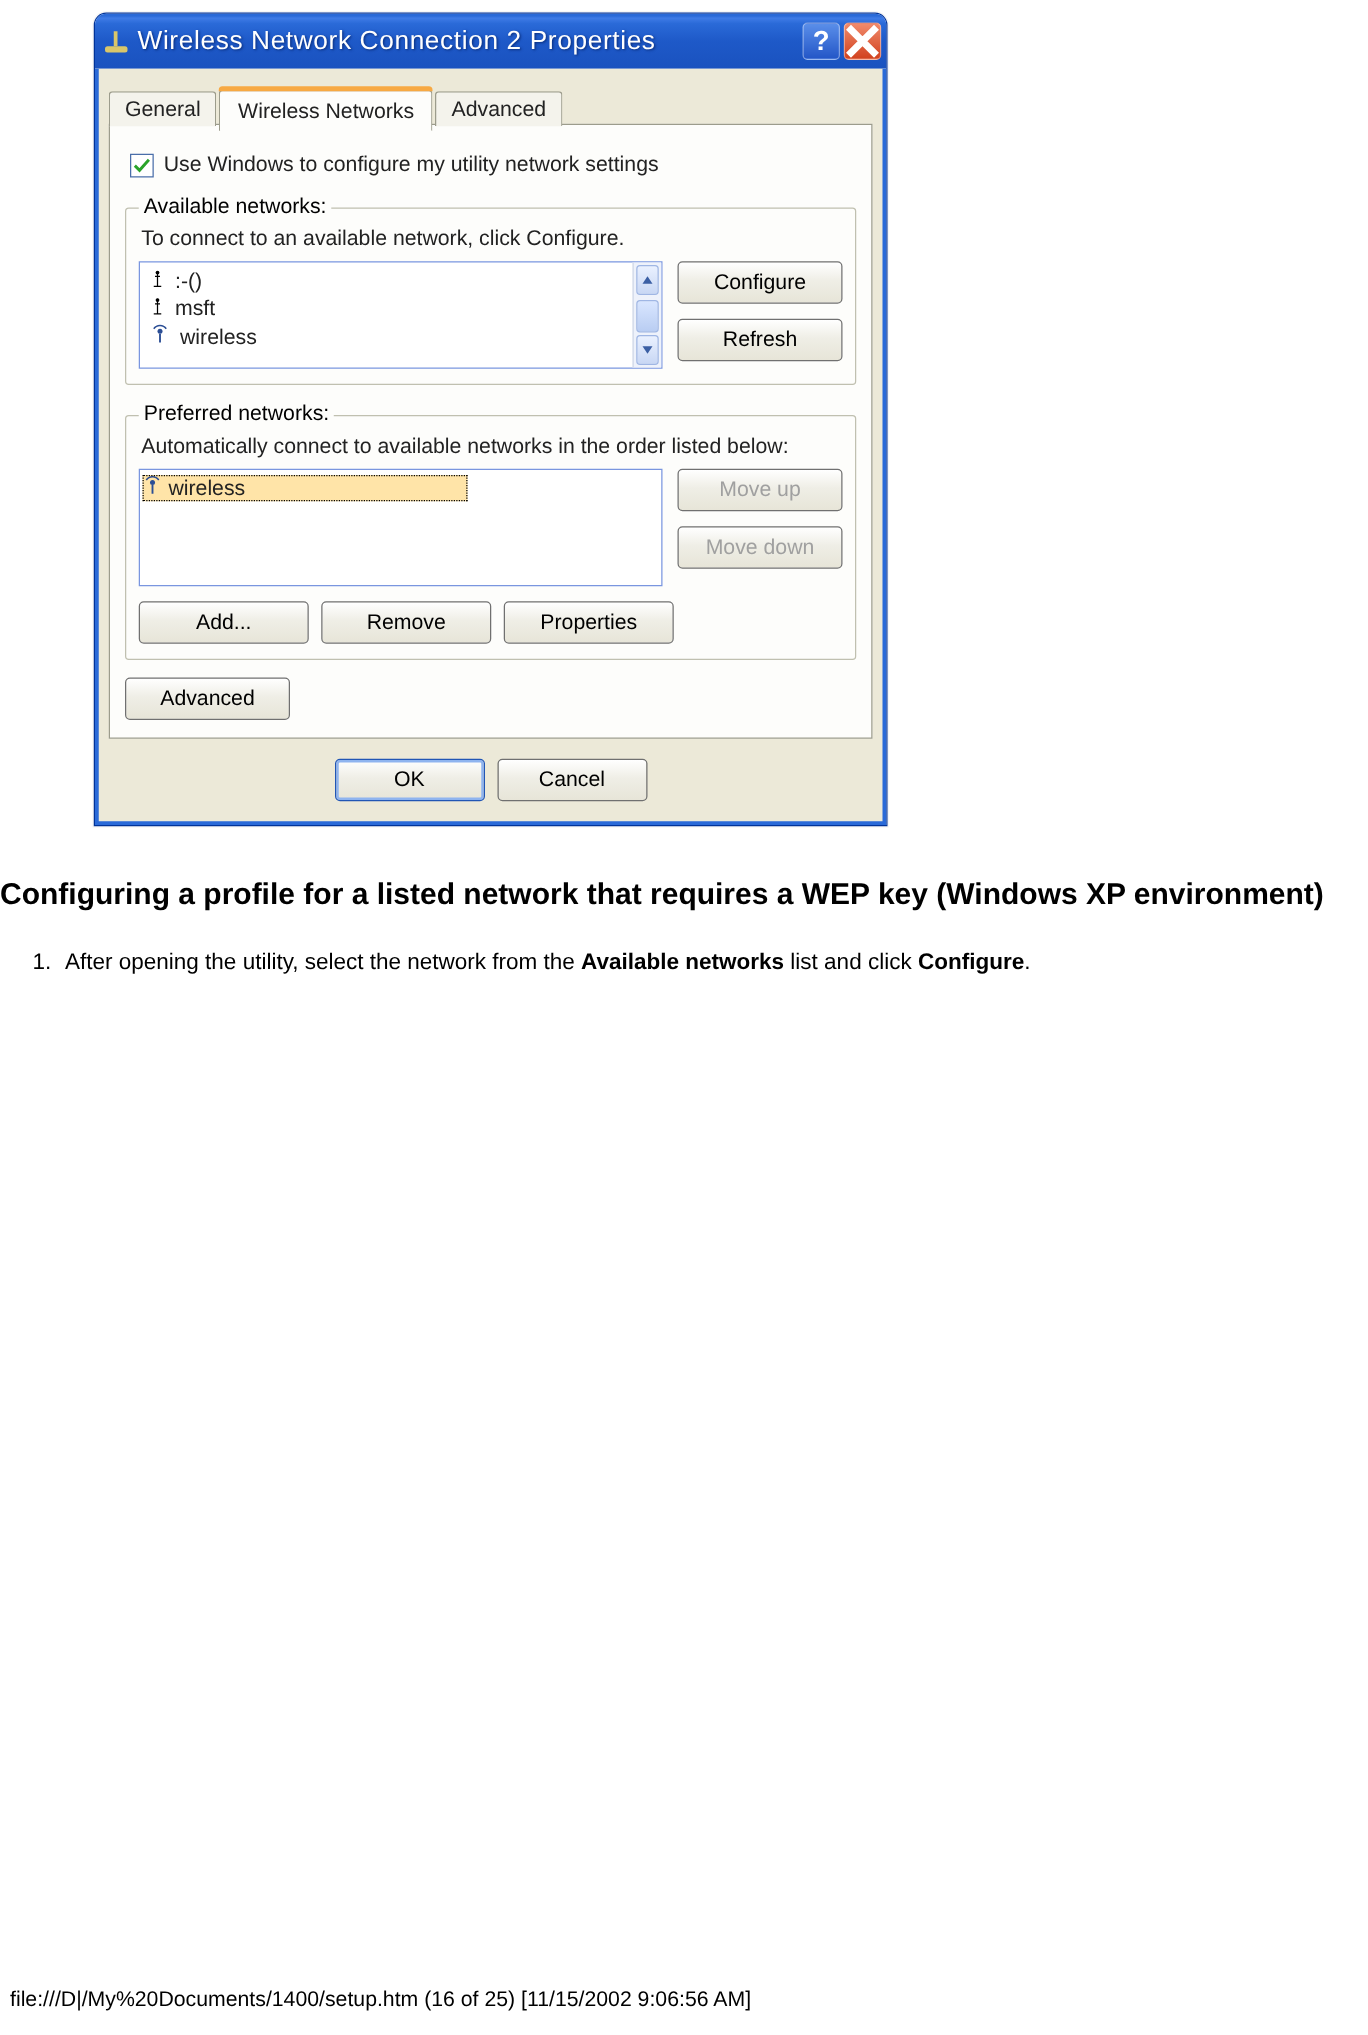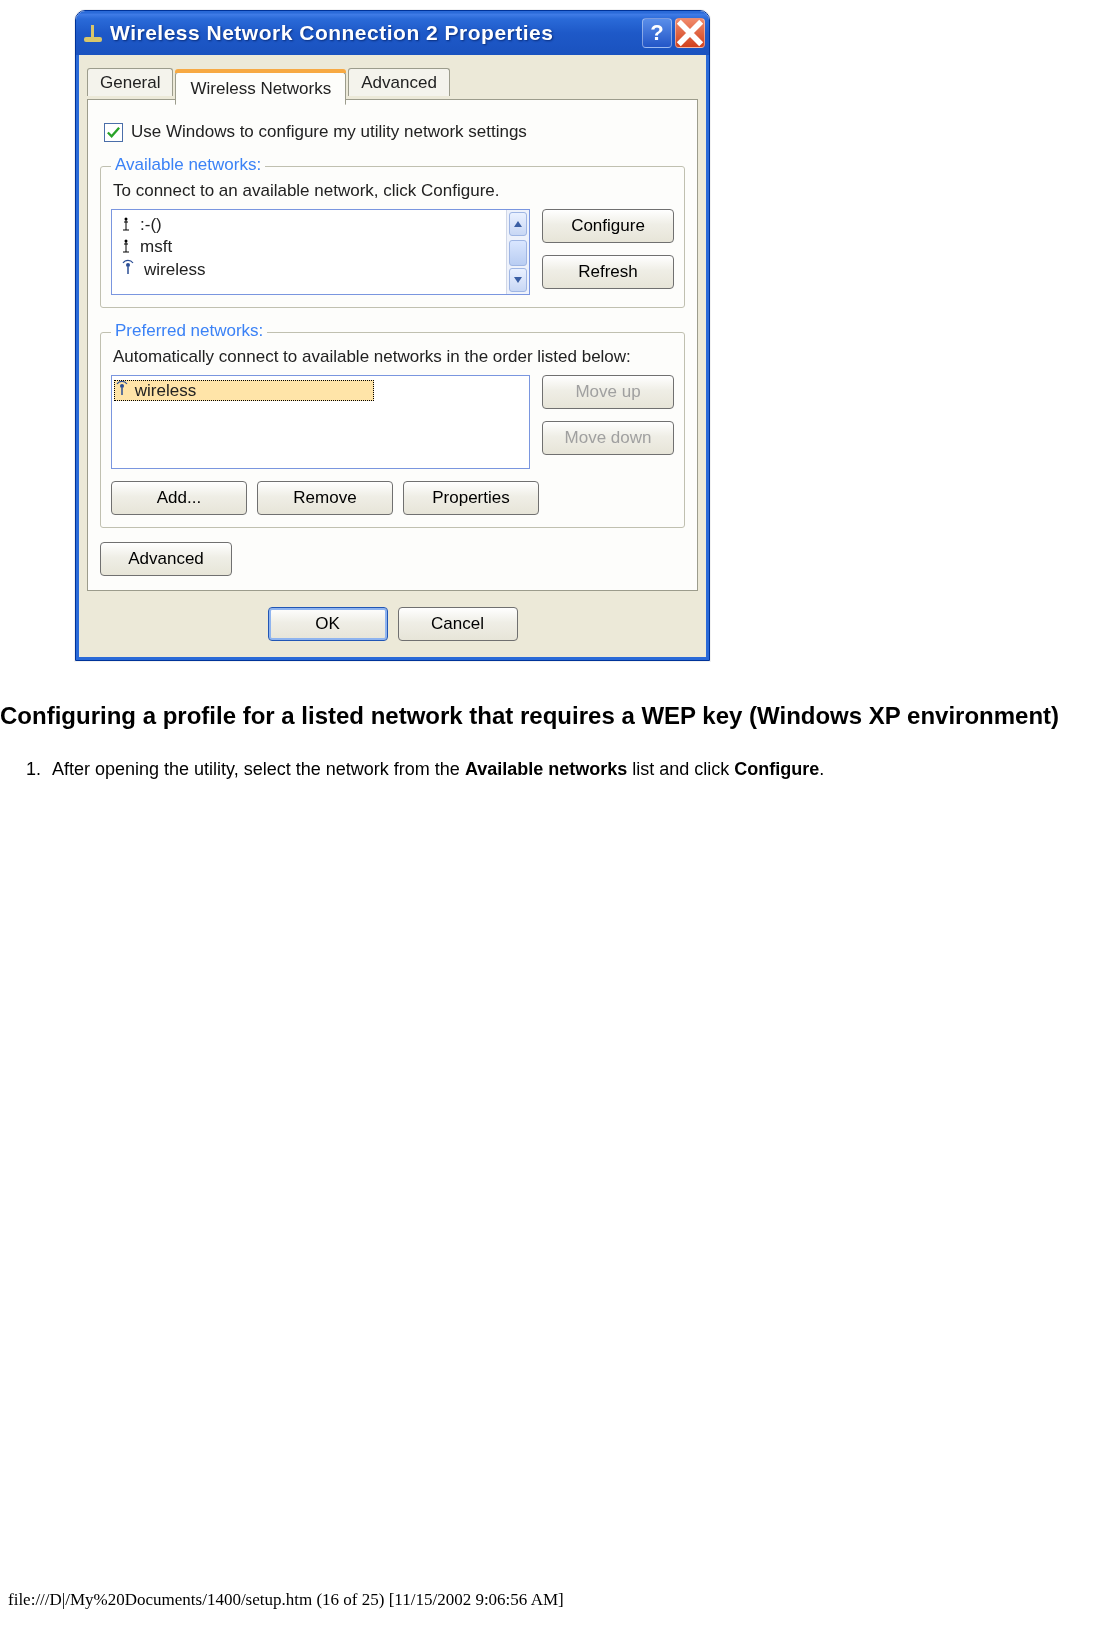--- a/index.html
+++ b/index.html
@@ -51,21 +51,21 @@
   }
   .titlebar .t-icon::after {
     content:"";
     position:absolute; left:7px; bottom:5px; width:3px; height:12px;
     background:#d9c66a;
   }
   .titlebar .title-text {
     flex: 1;
     color: #fff;
     font-size: 21px;
-    font-weight: bold;
+    font-weight: normal;
     text-shadow: 1px 1px 2px #0a2d7a;
     white-space: nowrap;
     letter-spacing: 0.5px;
   }
   .titlebar .help-btn,
   .titlebar .close-btn {
     width: 30px; height: 30px;
     border-radius: 4px;
     color: #fff;
     font-weight: bold;
@@ -77,21 +77,21 @@
   }
   .titlebar .help-btn { background: linear-gradient(to bottom,#5a8ee9,#2356c7); }
   .titlebar .close-btn { background: linear-gradient(to bottom,#f08a6b,#d1411e); }
   .window-body {
     background: #ece9d8;
     border: 3px solid #2a6ad8;
     border-top: none;
     padding: 12px 8px 10px 8px;
   }
   
-  .tabs-row { display:flex; align-items:flex-start; position:relative; z-index:2; }
+  .tabs-row { display:flex; align-items:flex-end; position:relative; z-index:2; }
   .tab {
     border: 1px solid #9c9c8c;
     border-bottom: none;
     background: #f4f3ec;
     padding: 4px 12px 3px;
     border-radius: 3px 3px 0 0;
     margin-right: 2px;
     font-size: 17px;
     cursor: pointer;
     position: relative;
@@ -133,21 +133,21 @@
     border-radius: 3px;
     margin-top: 24px;
     padding: 10px 10px 12px 10px;
     position: relative;
   }
   .group-title {
     position: absolute;
     top: -12px; left: 10px;
     background: #fdfdfb;
     padding: 0 4px;
-    color: #3b82f6;
+    color: #000000;
     font-size: 17px;
   }
   .group-desc { font-size: 17px; margin: 4px 0 8px 2px; }
   .inner-row { display:flex; gap:12px; align-items:flex-start; }
   .listbox {
     flex:1;
     border: 1px solid #7a96df;
     background: #fff;
     height: 86px;
     display:flex;
@@ -229,21 +229,21 @@
     font-family: Arial, Helvetica, sans-serif;
     font-size: 18px;
     margin: 0 0 0 46px;
     padding: 0;
   }
   ol.steps li { padding-left: 6px; }
   .doc-footer {
     position: fixed;
     left: 8px; bottom: 18px;
     font-size: 17px;
-    font-family: Liberation Serif, serif;
+    font-family: Liberation Sans, sans-serif;
   }
   .page-body { min-height: 1628px; position:relative; }
   .ant-icon svg{ width:16px; height:16px; }
 </style>
 </head>
 <body>
 <div class="page-body">
 
 
 <div class="screenshot-wrap">

